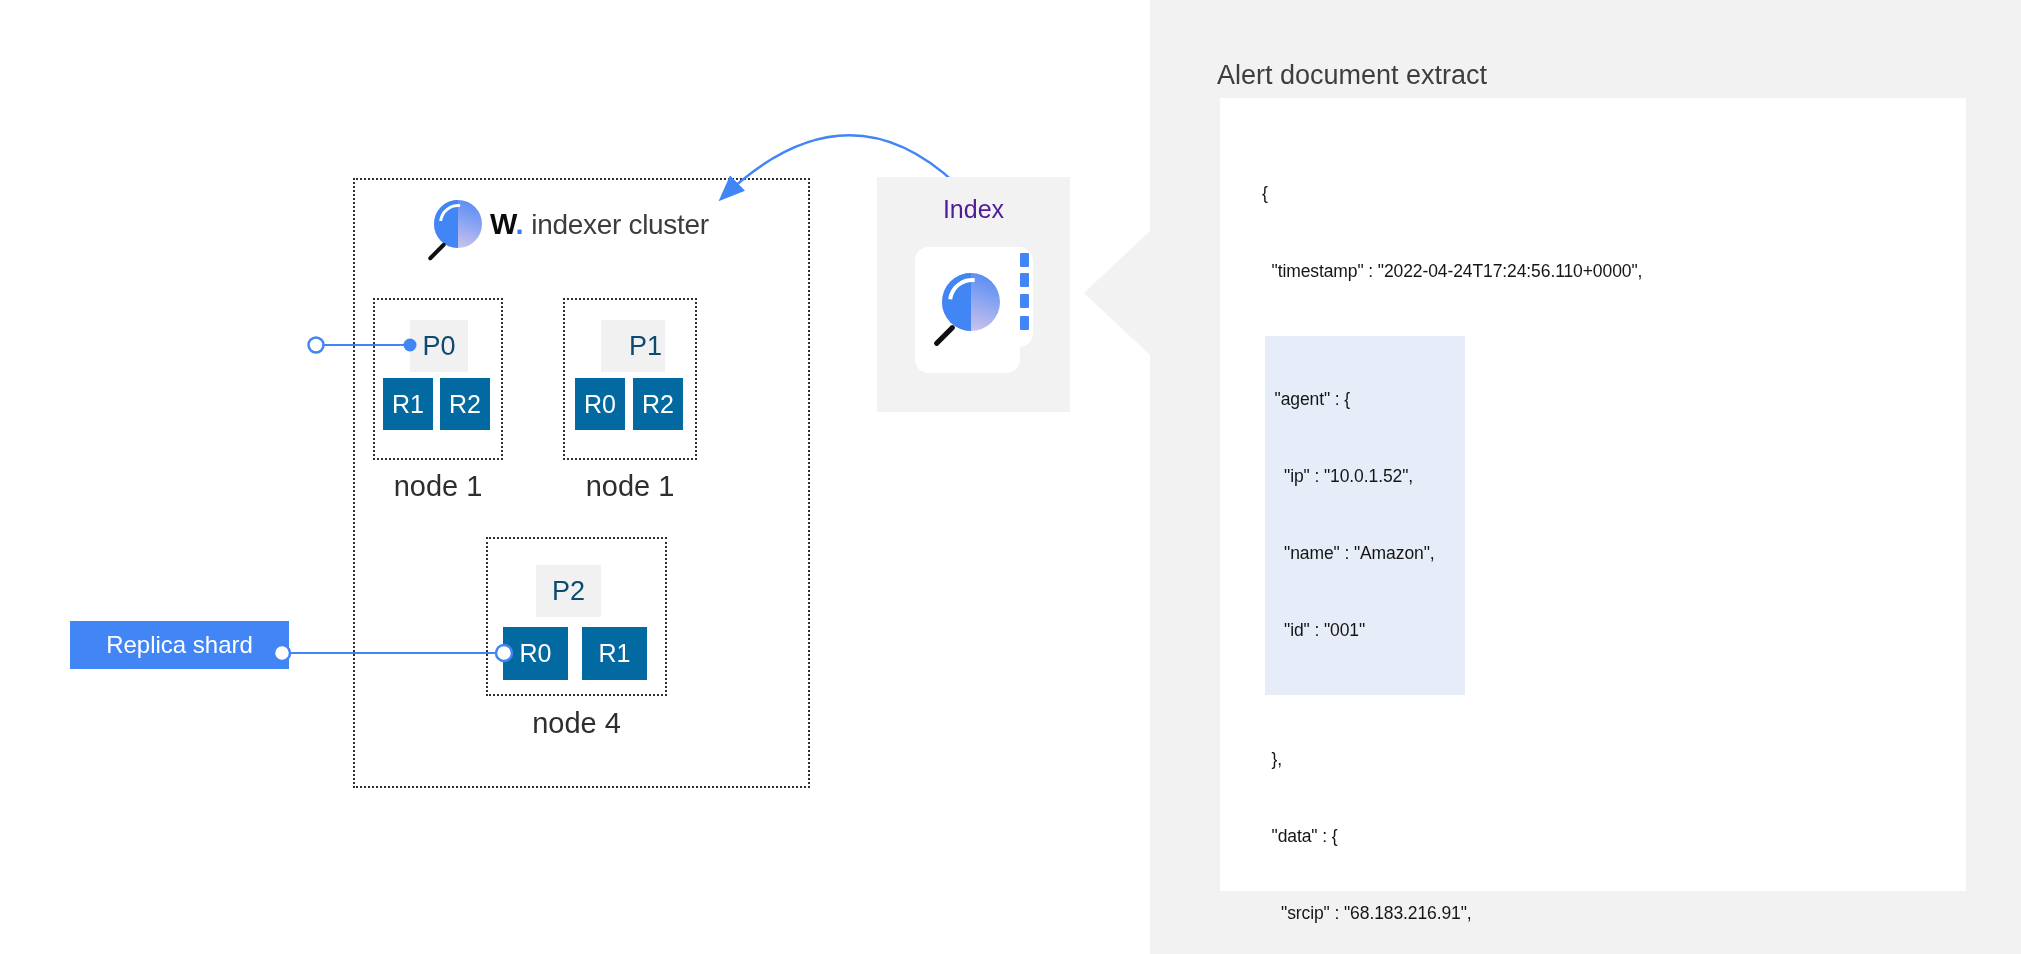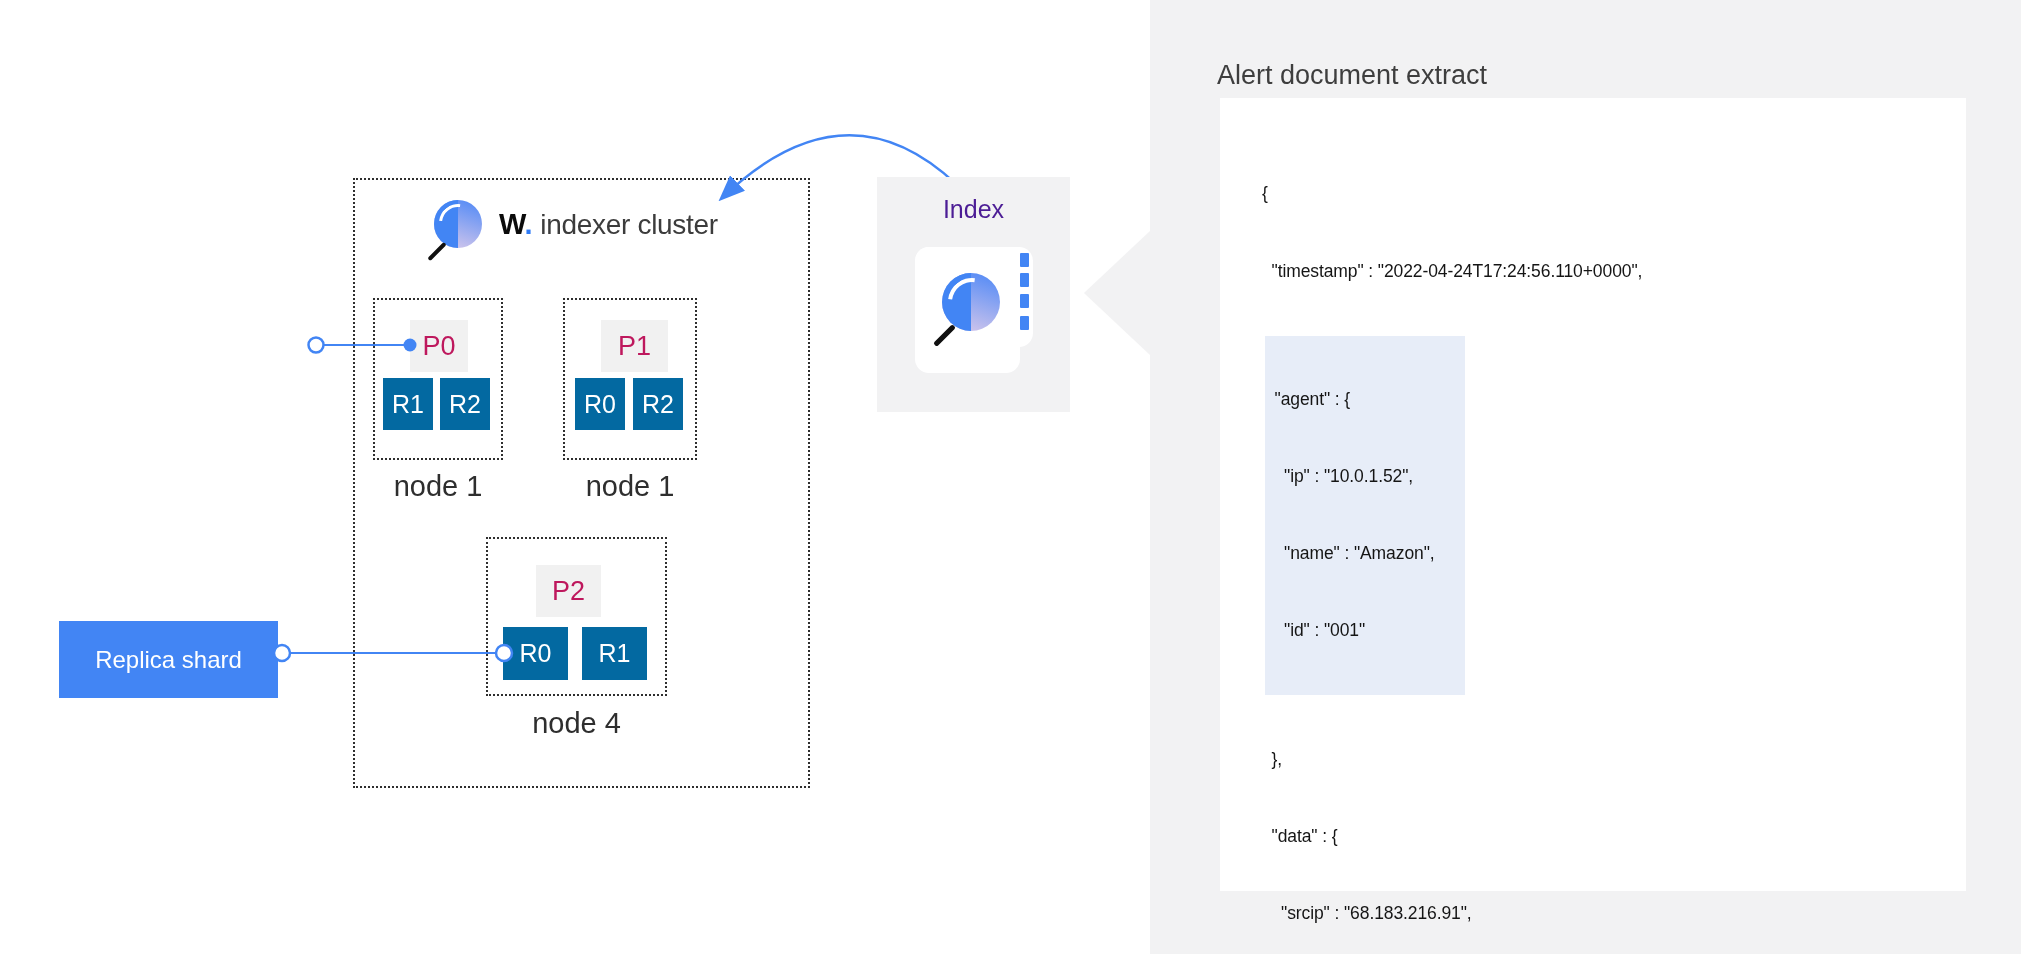--- a/index.html
+++ b/index.html
@@ -5,21 +5,21 @@
   html,body{margin:0;padding:0;background:#ffffff;}
   .stage{
     position:relative;width:2021px;height:954px;overflow:hidden;background:#ffffff;
     font-family:"Liberation Sans", sans-serif;
   }
   
   .cluster-box{
     position:absolute;left:353px;top:178px;width:457px;height:610px;
     border:2px dotted #2e2e2e;box-sizing:border-box;
   }
-  .cluster-header{position:absolute;left:434px;top:200px;display:flex;align-items:center;gap:17px;}
+  .cluster-header{position:absolute;left:434px;top:200px;display:flex;align-items:center;gap:8px;}
   .cluster-title-text{font-size:28px;color:#3c3c3c;letter-spacing:-.3px;white-space:pre;}
   .logo-w{font-weight:800;color:#0b0b0b;font-size:29px;}
   .logo-dot{font-weight:800;color:#2f7bf6;font-size:29px;margin-right:8px;}
 
   
   .mag{position:relative;}
   .mag .lens{
     position:absolute;left:0;top:0;border-radius:50%;
     background:linear-gradient(200deg,#5b8ef5 10%,#c9c2ec 85%);
   }
@@ -39,47 +39,47 @@
   .mag-lg{position:absolute;left:65px;top:96px;width:58px;height:58px;}
   .mag-lg .lens{width:58px;height:58px;}
   .mag-lg .shine{left:6px;top:5px;width:40px;height:40px;border-width:4px;}
   .mag-lg .handle{width:5px;height:27px;left:0px;top:49px;}
 
   .node{position:absolute;border:2px dotted #2e2e2e;box-sizing:border-box;}
   .node-1{left:373px;top:298px;width:130px;height:162px;}
   .node-2{left:563px;top:298px;width:134px;height:162px;}
   .node-3{left:486px;top:537px;width:181px;height:159px;}
   .pchip{
-    position:absolute;background:#f1f1f1;color:#be185d;font-size:27px;
+    position:absolute;background:#f1f1f1;color:#0c4a6e;font-size:27px;
     display:flex;align-items:center;justify-content:center;
   }
   .rchip{
     position:absolute;background:#0369a1;color:#ffffff;font-size:25px;
     display:flex;align-items:center;justify-content:center;
   }
   .n1-p{left:35px;top:20px;width:58px;height:52px;}
   .n1-r1{left:8px;top:78px;width:50px;height:52px;}
   .n1-r2{left:65px;top:78px;width:50px;height:52px;}
-  .n2-p{left:36px;top:20px;width:67px;height:52px;}
+  .n2-p{left:36px;top:20px;width:39px;height:52px;padding-left:25px;}
   .n2-r1{left:10px;top:78px;width:50px;height:52px;}
   .n2-r2{left:68px;top:78px;width:50px;height:52px;}
   .n3-p{left:48px;top:26px;width:65px;height:52px;text-align:center;}
   .n3-r1{left:15px;top:88px;width:65px;height:53px;}
   .n3-r2{left:94px;top:88px;width:65px;height:53px;}
   .node-label{position:absolute;font-size:29px;color:#2e2e2e;text-align:center;}
   .label-1{left:373px;top:470px;width:130px;}
   .label-2{left:563px;top:470px;width:134px;}
   .label-3{left:486px;top:707px;width:181px;}
 
   .callout{
     position:absolute;background:#4285f4;color:#ffffff;font-size:24px;
     display:flex;align-items:center;justify-content:center;
   }
   .callout-primary{left:66px;top:313px;width:249px;height:64px;}
-  .callout-replica{left:59px;top:621px;width:219px;height:77px;}
+  .callout-replica{left:70px;top:621px;width:219px;height:48px;}
 
   .overlay-svg{position:absolute;left:0;top:0;pointer-events:none;}
 
   
   .index-box{position:absolute;left:877px;top:177px;width:193px;height:235px;background:#f2f2f3;}
   .index-label{position:absolute;left:0;top:18px;width:100%;text-align:center;font-size:25px;color:#4c1d95;}
   .doc-ext{position:absolute;left:38px;top:70px;width:105px;height:126px;background:#ffffff;border-radius:14px;}
   .doc-main{position:absolute;left:38px;top:70px;width:118px;height:100px;background:#ffffff;border-radius:14px;}
   .dash{position:absolute;left:143px;width:9px;height:14px;background:#4285f4;border-radius:1px;}
   .dash-1{top:76px;}.dash-2{top:96px;}.dash-3{top:117px;}.dash-4{top:139px;}

